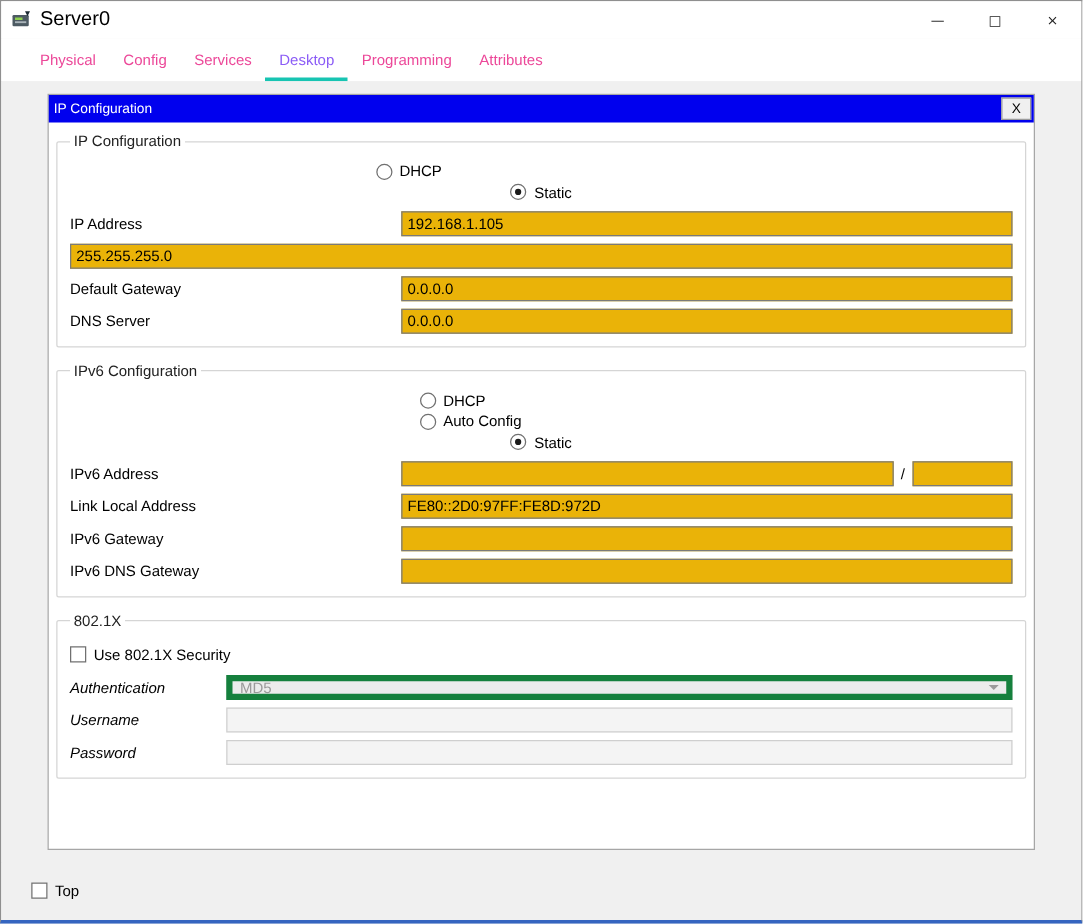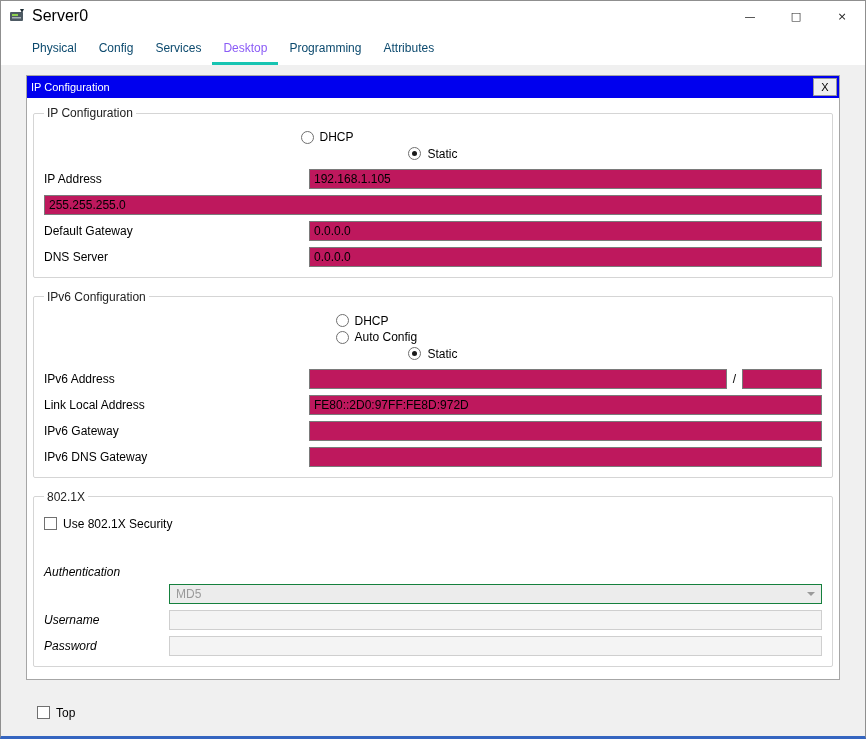--- a/index.html
+++ b/index.html
@@ -33,27 +33,27 @@
     font-size: 11px; color: #222; cursor: default;
   }
   
   .tabbar {
     height: 34px; background: #fff;
     display: flex; align-items: stretch;
     padding-left: 20px; flex-shrink: 0;
   }
   .tab {
     padding: 10px 11px 6px;
-    font-size: 12px; color: #0c4a6e;
+    font-size: 12px; color: #ec4899;
     border-bottom: 3px solid transparent;
     cursor: default;
   }
   .tab.active { color: #8b5cf6; border-bottom-color: #17c4b2; }
   
-  .content { flex: 1; background: #f0f0f0; padding: 10px 25px; overflow: hidden; }
+  .content { flex: 1; background: #f0f0f0; padding: 10px 37px; overflow: hidden; }
   .dialog {
     background: #fff; border: 1px solid #a6a6a6;
     height: 100%; display: flex; flex-direction: column;
   }
   .dlg-titlebar {
     background: #0000ee; color: #fff; height: 22px; flex-shrink: 0;
     display: flex; align-items: center; padding: 0 2px 0 4px;
     font-size: 11px;
   }
   .dlg-close {
@@ -68,32 +68,31 @@
     padding: 4px 10px 10px; margin-bottom: 12px;
   }
   legend { font-size: 12px; padding: 0 3px; color: #222; }
   .form-row { display: flex; align-items: center; margin-top: 6px; min-height: 20px; }
   .form-row.radio-row { margin-bottom: 8px; flex-direction: column; }
   .lbl  { width: 265px; flex-shrink: 0; }
   .lbl2 { width: 125px; flex-shrink: 0; font-style: italic; }
   .w195 { width: 195px; flex-shrink: 0; }
   .txt {
     flex: 1; height: 20px;
-    border: 1px solid #7a7a7a; background: #be185d;
+    border: 1px solid #7a7a7a; background: #eab308;
     font: inherit; font-size: 12px; padding: 0 4px; min-width: 0;
   }
   .txt.prefix { flex: 0 0 80px; }
   .slash { margin: 0 6px; }
   .txt.disabled { background: #f4f4f4; border-color: #cfcfcf; color: #9a9a9a; }
   .combo {
     flex: 1; height: 20px;
-    background: #ececec; border: 1px solid #15803d; color: #9a9a9a;
+    background: #ececec; border: 5px solid #15803d; color: #9a9a9a;
     display: flex; align-items: center; justify-content: space-between;
     padding: 0 6px;
-    margin-top: 44px;
   }
   .arrow {
     width: 0; height: 0;
     border: 4px solid transparent; border-top-color: #9a9a9a;
     margin-top: 4px;
   }
   .radio { display: inline-flex; align-items: center; gap: 6px; cursor: default; }
   .circle {
     width: 13px; height: 13px; border: 1px solid #707070; border-radius: 50%;
     background: #fff; position: relative; flex-shrink: 0;
@@ -101,21 +100,21 @@
   .radio.checked .circle::after {
     content: ""; position: absolute; left: 3px; top: 3px;
     width: 5px; height: 5px; border-radius: 50%; background: #1a1a1a;
   }
   .check { display: inline-flex; gap: 6px; cursor: default; }
   .box {
     width: 13px; height: 13px; border: 1px solid #707070; background: #fff; flex-shrink: 0;
   }
   .footer {
     height: 46px; flex-shrink: 0; background: #f0f0f0;
-    display: flex; align-items: center; padding-left: 36px;
+    display: flex; align-items: center; padding-left: 24px;
   }
 </style>
 </head>
 <body>
 
 <div class="window">
 
   <div class="titlebar">
     <span class="title-icon">
       <svg width="16" height="16" viewBox="0 0 16 16">

